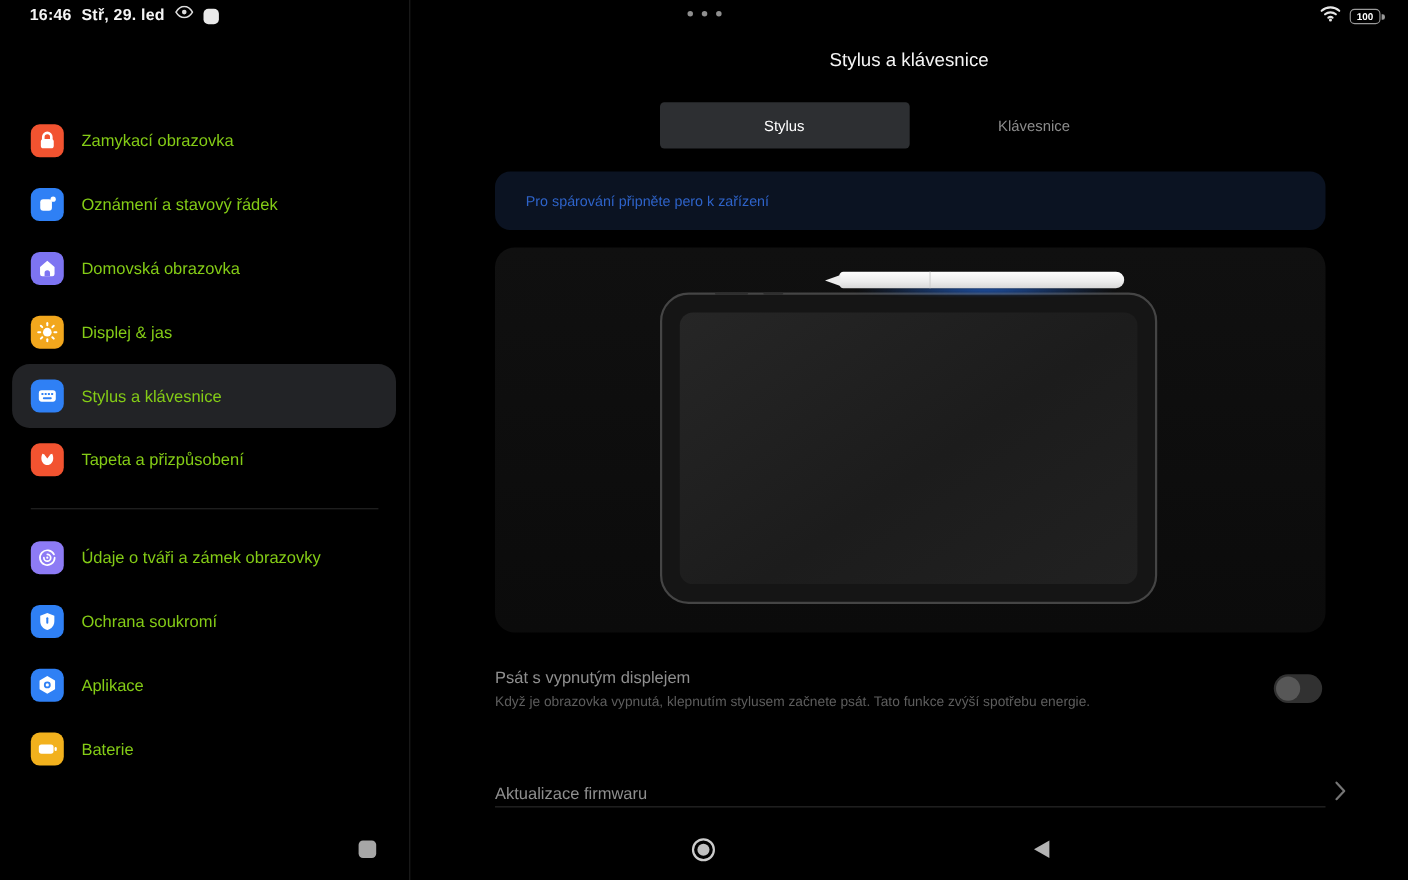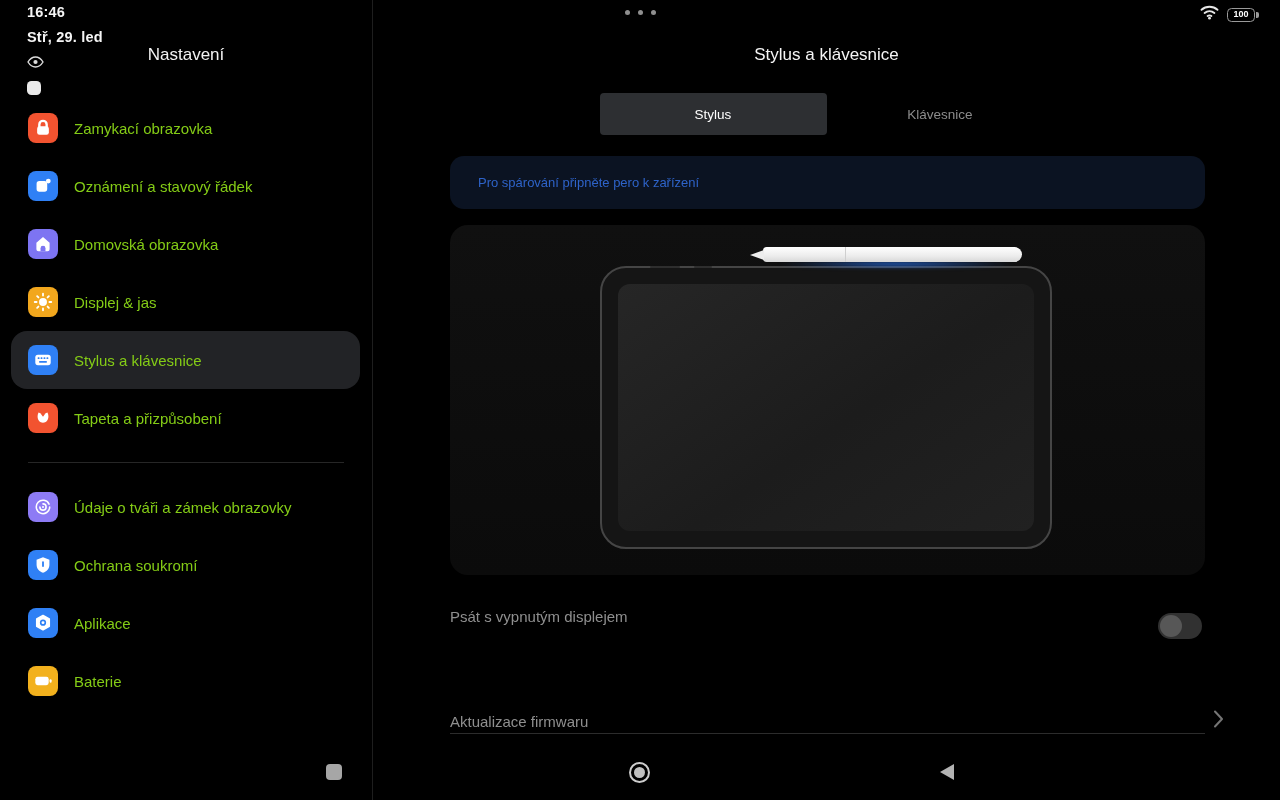--- a/index.html
+++ b/index.html
@@ -6,21 +6,21 @@
   html,body { width:1280px; height:800px; }
   body {
     background:#000;
     font-family:"Liberation Sans", sans-serif;
     color:#f0f0f0;
     position:relative;
     overflow:hidden;
   }
   
   .statusbar { position:absolute; top:0; left:0; right:0; height:26px; }
-  .sb-left { position:absolute; left:27px; top:4px; display:flex; align-items:flex-start; gap:9px;flex-direction:column; }
+  .sb-left { position:absolute; left:27px; top:4px; display:flex; align-items:flex-end; gap:9px; }
   .sb-time, .sb-date { font-size:14.5px; font-weight:600; color:#f5f5f5; letter-spacing:.2px; }
   .sb-square { width:14px; height:14px; border-radius:4.5px; background:#e9e9e9; }
   .sb-dots { position:absolute; left:0; right:0; top:10px; display:flex; justify-content:center; gap:8px; }
   .sb-dot { width:5px; height:5px; border-radius:50%; background:#8f8f8f; }
   .sb-right { position:absolute; right:25px; top:5px; display:flex; align-items:center; gap:8px; }
   .battery { position:relative; width:28px; height:14px; border:1.5px solid #9a9a9a; border-radius:4.5px;
              display:flex; align-items:center; justify-content:center; }
   .battery-txt { font-size:9px; font-weight:700; color:#fff; line-height:1; }
   .battery-nub { position:absolute; right:-4.5px; top:3.5px; width:2.5px; height:5.5px; background:#9a9a9a; border-radius:0 2px 2px 0; }
   
@@ -114,21 +114,20 @@
         </svg>
     </span>
     <span class="battery">
       <span class="battery-txt">100</span>
       <span class="battery-nub"></span>
     </span>
   </div>
 </div>
 
 <div class="sidebar">
-  <div class="sidebar-title">Nastavení</div>
   <div class="side-list">
 
     <div class="side-item">
       <span class="app-icon" style="background: rgb(242, 83, 48);">
         <svg viewBox="0 0 24 24">
             <path d="M8 11V8.2a4 4 0 0 1 8 0V11" fill="none" stroke="#fff" stroke-width="2.6" stroke-linecap="round"></path>
             <rect x="5.6" y="10.2" width="12.8" height="9.2" rx="2.6" fill="#fff"></rect>
           </svg>
       </span>
       <span class="side-label">Zamykací obrazovka</span>
@@ -271,20 +270,21 @@
       <div class="pen-glow"></div>
       <div class="pen-body">
         <span class="pen-seam"></span>
       </div>
       <div class="pen-tip"></div>
     </div>
   </div>
 
   <div class="toggle-row">
     <div class="toggle-title">Psát s vypnutým displejem</div>
+    <div class="toggle-sub">Když je obrazovka vypnutá, klepnutím stylusem začnete psát. Tato funkce zvýší spotřebu energie.</div>
     <div class="switch">
       <div class="switch-knob"></div>
     </div>
   </div>
 
   <div class="firmware-row">
     <span class="firmware-label">Aktualizace firmwaru</span>
     <span>
       <svg width="11" height="20" viewBox="0 0 11 20">
           <path d="M2 2.5 9 10l-7 7.5" fill="none" stroke="#757575" stroke-width="2" stroke-linecap="round" stroke-linejoin="round"></path>

